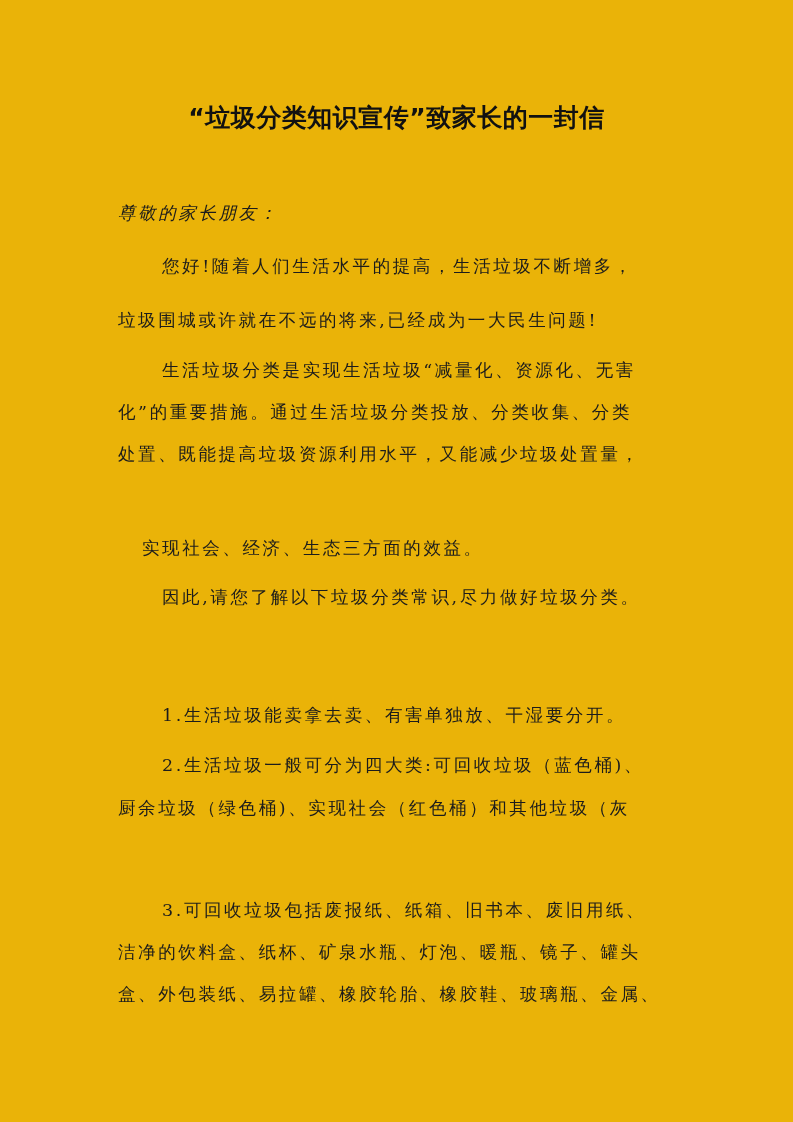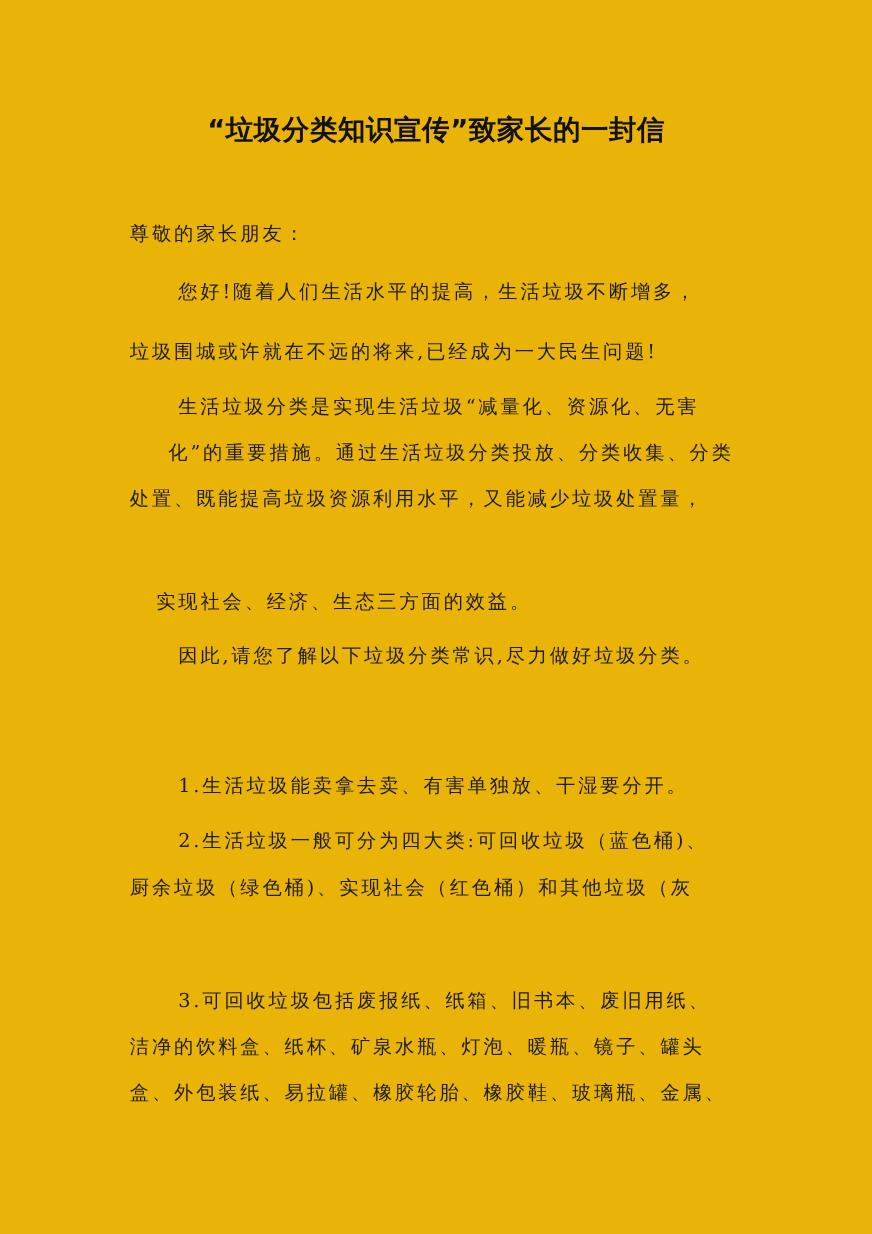--- a/index.html
+++ b/index.html
@@ -47,27 +47,27 @@
     }
     .indent { left: 162px; }
   </style>
 </head>
 <body>
 
 <div class="page">
 
   <div class="title" style="top:100px;">“垃圾分类知识宣传”致家长的一封信</div>
 
-  <div class="line" style="top:200px;">尊敬的家长朋友：</div>
+  <div class="line" style="top:200px;font-style:italic;">尊敬的家长朋友：</div>
 
   <div class="line indent" style="top:253px;">您好!随着人们生活水平的提高，生活垃圾不断增多，</div>
   <div class="line indent" style="top:357px;">生活垃圾分类是实现生活垃圾“减量化、资源化、无害</div>
 
   <div class="line" style="top:307px;">垃圾围城或许就在不远的将来,已经成为一大民生问题!</div>
-  <div class="line" style="top:399px;margin-left:35px;">化”的重要措施。通过生活垃圾分类投放、分类收集、分类</div>
+  <div class="line" style="top:399px;">化”的重要措施。通过生活垃圾分类投放、分类收集、分类</div>
   <div class="line" style="top:441px;">处置、既能提高垃圾资源利用水平，又能减少垃圾处置量，</div>
   <div class="line" style="top:535px;margin-left:24px;">实现社会、经济、生态三方面的效益。</div>
 
   <div class="line indent" style="top:584px;">因此,请您了解以下垃圾分类常识,尽力做好垃圾分类。</div>
 
   <div class="line indent" style="top:702px;">1.生活垃圾能卖拿去卖、有害单独放、干湿要分开。</div>
 
   <div class="line indent" style="top:752px;">2.生活垃圾一般可分为四大类:可回收垃圾（蓝色桶)、</div>
   <div class="line" style="top:795px;">厨余垃圾（绿色桶)、实现社会（红色桶）和其他垃圾（灰</div>
 

